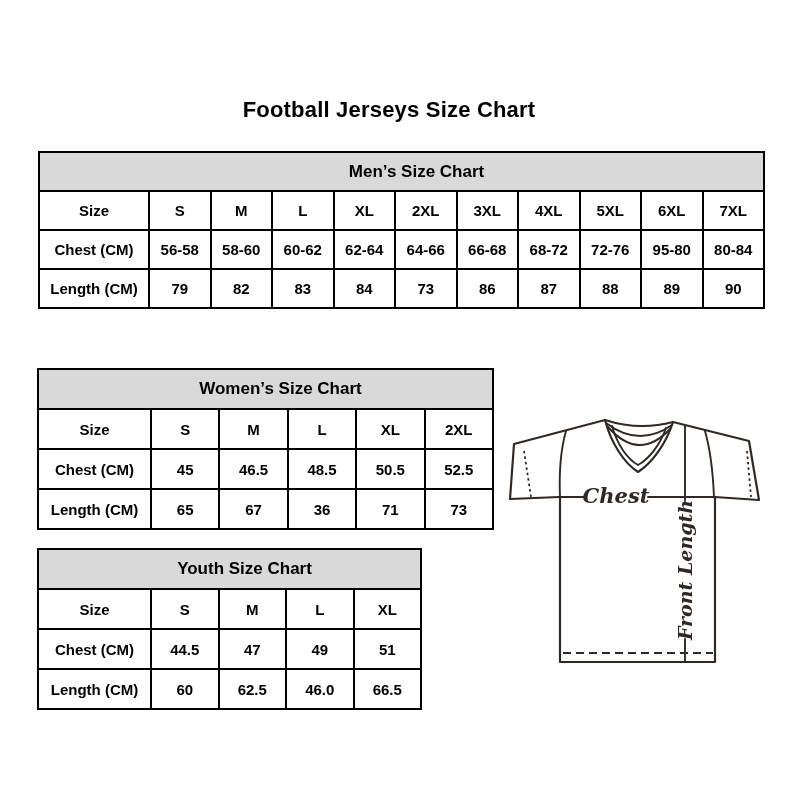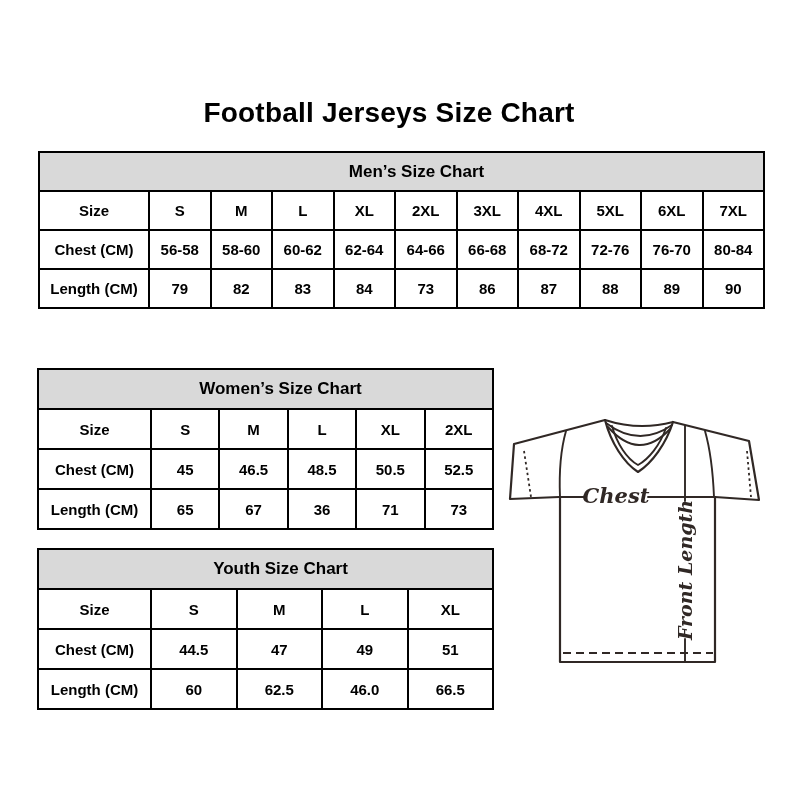--- a/index.html
+++ b/index.html
@@ -8,21 +8,21 @@
     background: #ffffff;
     position: relative;
     font-family: "Liberation Sans", sans-serif;
     overflow: hidden;
   }
   .page-title {
     position: absolute;
     top: 97px; left: 0; width: 778px;
     margin: 0;
     text-align: center;
-    font-size: 28px;
+    font-size: 22px;
     font-weight: bold;
     color: #000000;
     letter-spacing: 0.2px;
   }
   table.size-table {
     position: absolute;
     border-collapse: collapse;
     table-layout: fixed;
     background: #ffffff;
   }
@@ -38,21 +38,21 @@
   }
   table.size-table th.tbl-title {
     background: #d9d9d9;
     font-size: 17px;
     padding-left: 30px;
   }
   table.size-table td { font-size: 15px; }
   #mens-table   { left: 38px; top: 151px; width: 727px; }
   #mens-table th, #mens-table td { height: 37px; }
   #womens-table { left: 37px; top: 368px; width: 457px; border-radius: 14px; }
-  #youth-table  { left: 37px; top: 548px; width: 457px; }
+  #youth-table  { left: 37px; top: 548px; width: 385px; }
   #womens-table th, #womens-table td,
   #youth-table th, #youth-table td { height: 38px; }
   #jersey-svg {
     position: absolute;
     left: 500px; top: 400px;
     width: 270px; height: 290px;
   }
   .jline { fill: none; stroke: #302825; stroke-width: 2.2; stroke-linejoin: round; stroke-linecap: round; }
   .jline-thin { fill: none; stroke: #302825; stroke-width: 1.9; stroke-linejoin: round; stroke-linecap: round; }
   .jdash-small { fill: none; stroke: #302825; stroke-width: 1.8; stroke-dasharray: 2.5 3; }
@@ -105,21 +105,21 @@
       <tr>
         <td>Chest (CM)</td>
         <td>56-58</td>
         <td>58-60</td>
         <td>60-62</td>
         <td>62-64</td>
         <td>64-66</td>
         <td>66-68</td>
         <td>68-72</td>
         <td>72-76</td>
-        <td>76-70</td>
+        <td>95-80</td>
         <td>80-84</td>
       </tr>
       <tr>
         <td>Length (CM)</td>
         <td>79</td>
         <td>82</td>
         <td>83</td>
         <td>84</td>
         <td>73</td>
         <td>86</td>

